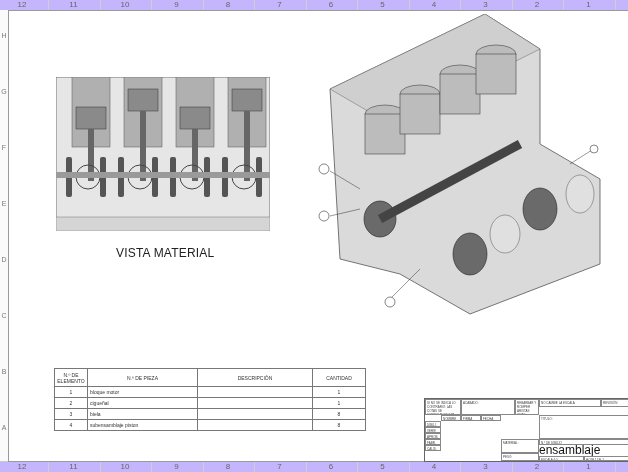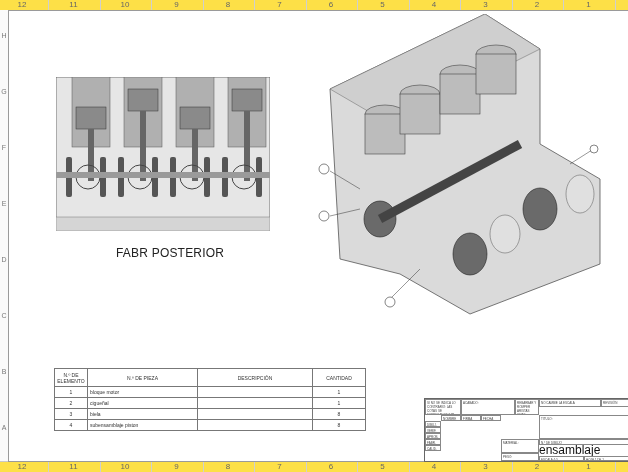--- a/index.html
+++ b/index.html
@@ -1,18 +1,18 @@
 <!DOCTYPE html>
 <html><head>
 <meta charset="utf-8">
 <style>
   html,body{margin:0;padding:0;}
   body{width:628px;height:472px;background:#ebebeb;position:relative;overflow:hidden;font-family:"Liberation Sans",sans-serif;}
   .sheet{position:absolute;left:8px;top:10px;width:620px;height:450px;background:#fff;border:1px solid #9a9a9a;}
-  .ruler-top,.ruler-bot{position:absolute;left:0;width:628px;height:10px;background:#fde047;}
+  .ruler-top,.ruler-bot{position:absolute;left:0;width:628px;height:10px;background:#c4b5fd;}
   .ruler-top{top:0;border-bottom:1px solid #c9c9c9;}
   .ruler-bot{top:461px;border-top:1px solid #c9c9c9;}
   .rn{position:absolute;top:0;font-size:8px;color:#666;width:20px;text-align:center;line-height:10px;}
   .rtick{position:absolute;top:0;width:1px;height:10px;background:#cfcfcf;}
   .ruler-left{position:absolute;left:0;top:10px;width:8px;height:451px;background:#fafafa;}
   .rl{position:absolute;left:0;width:8px;font-size:7px;color:#777;text-align:center;}
   .view-post{position:absolute;left:56px;top:77px;width:214px;height:154px;}
   .caption{position:absolute;left:116px;top:246px;font-size:12px;color:#222;letter-spacing:0.2px;}
   .iso{position:absolute;left:300px;top:14px;width:315px;height:305px;}
   table.bom{position:absolute;left:54px;top:368px;border-collapse:collapse;font-size:5px;color:#333;}
@@ -114,21 +114,21 @@
       <rect x="172" y="0" width="38" height="70" fill="#b0b0b0" stroke="#555" stroke-width="0.5"></rect>
   <rect x="176" y="12" width="30" height="22" fill="#8a8a8a" stroke="#333" stroke-width="0.5"></rect>
   <rect x="188" y="34" width="6" height="70" fill="#666"></rect>
   <rect x="166" y="80" width="6" height="40" rx="2" fill="#555"></rect>
   <rect x="200" y="80" width="6" height="40" rx="2" fill="#555"></rect>
   <circle cx="188" cy="100" r="12" fill="none" stroke="#444" stroke-width="1"></circle>
     </g>
   <rect x="0" y="95" width="214" height="6" fill="#9a9a9a"></rect>
   <rect x="0" y="140" width="214" height="14" fill="#d5d5d5" stroke="#777" stroke-width="0.5"></rect>
 </svg>
-<div class="caption">FABR POSTERIOR</div>
+<div class="caption">VISTA MATERIAL</div>
 
 <svg class="iso" viewBox="0 0 315 305">
   <polygon points="30,75 185,0 240,35 240,130 300,165 300,250 170,300 100,260 40,245" fill="#dadada" stroke="#555" stroke-width="0.8"></polygon>
   <polygon points="30,75 185,0 240,35 90,110" fill="#cfcfcf" stroke="#666" stroke-width="0.5"></polygon>
   <g fill="#bcbcbc" stroke="#444" stroke-width="0.6">
     <ellipse cx="85" cy="100" rx="20" ry="9"></ellipse>
       <rect x="65" y="100" width="40" height="40"></rect>
     <ellipse cx="120" cy="80" rx="20" ry="9"></ellipse>
       <rect x="100" y="80" width="40" height="40"></rect>
     <ellipse cx="160" cy="60" rx="20" ry="9"></ellipse>

